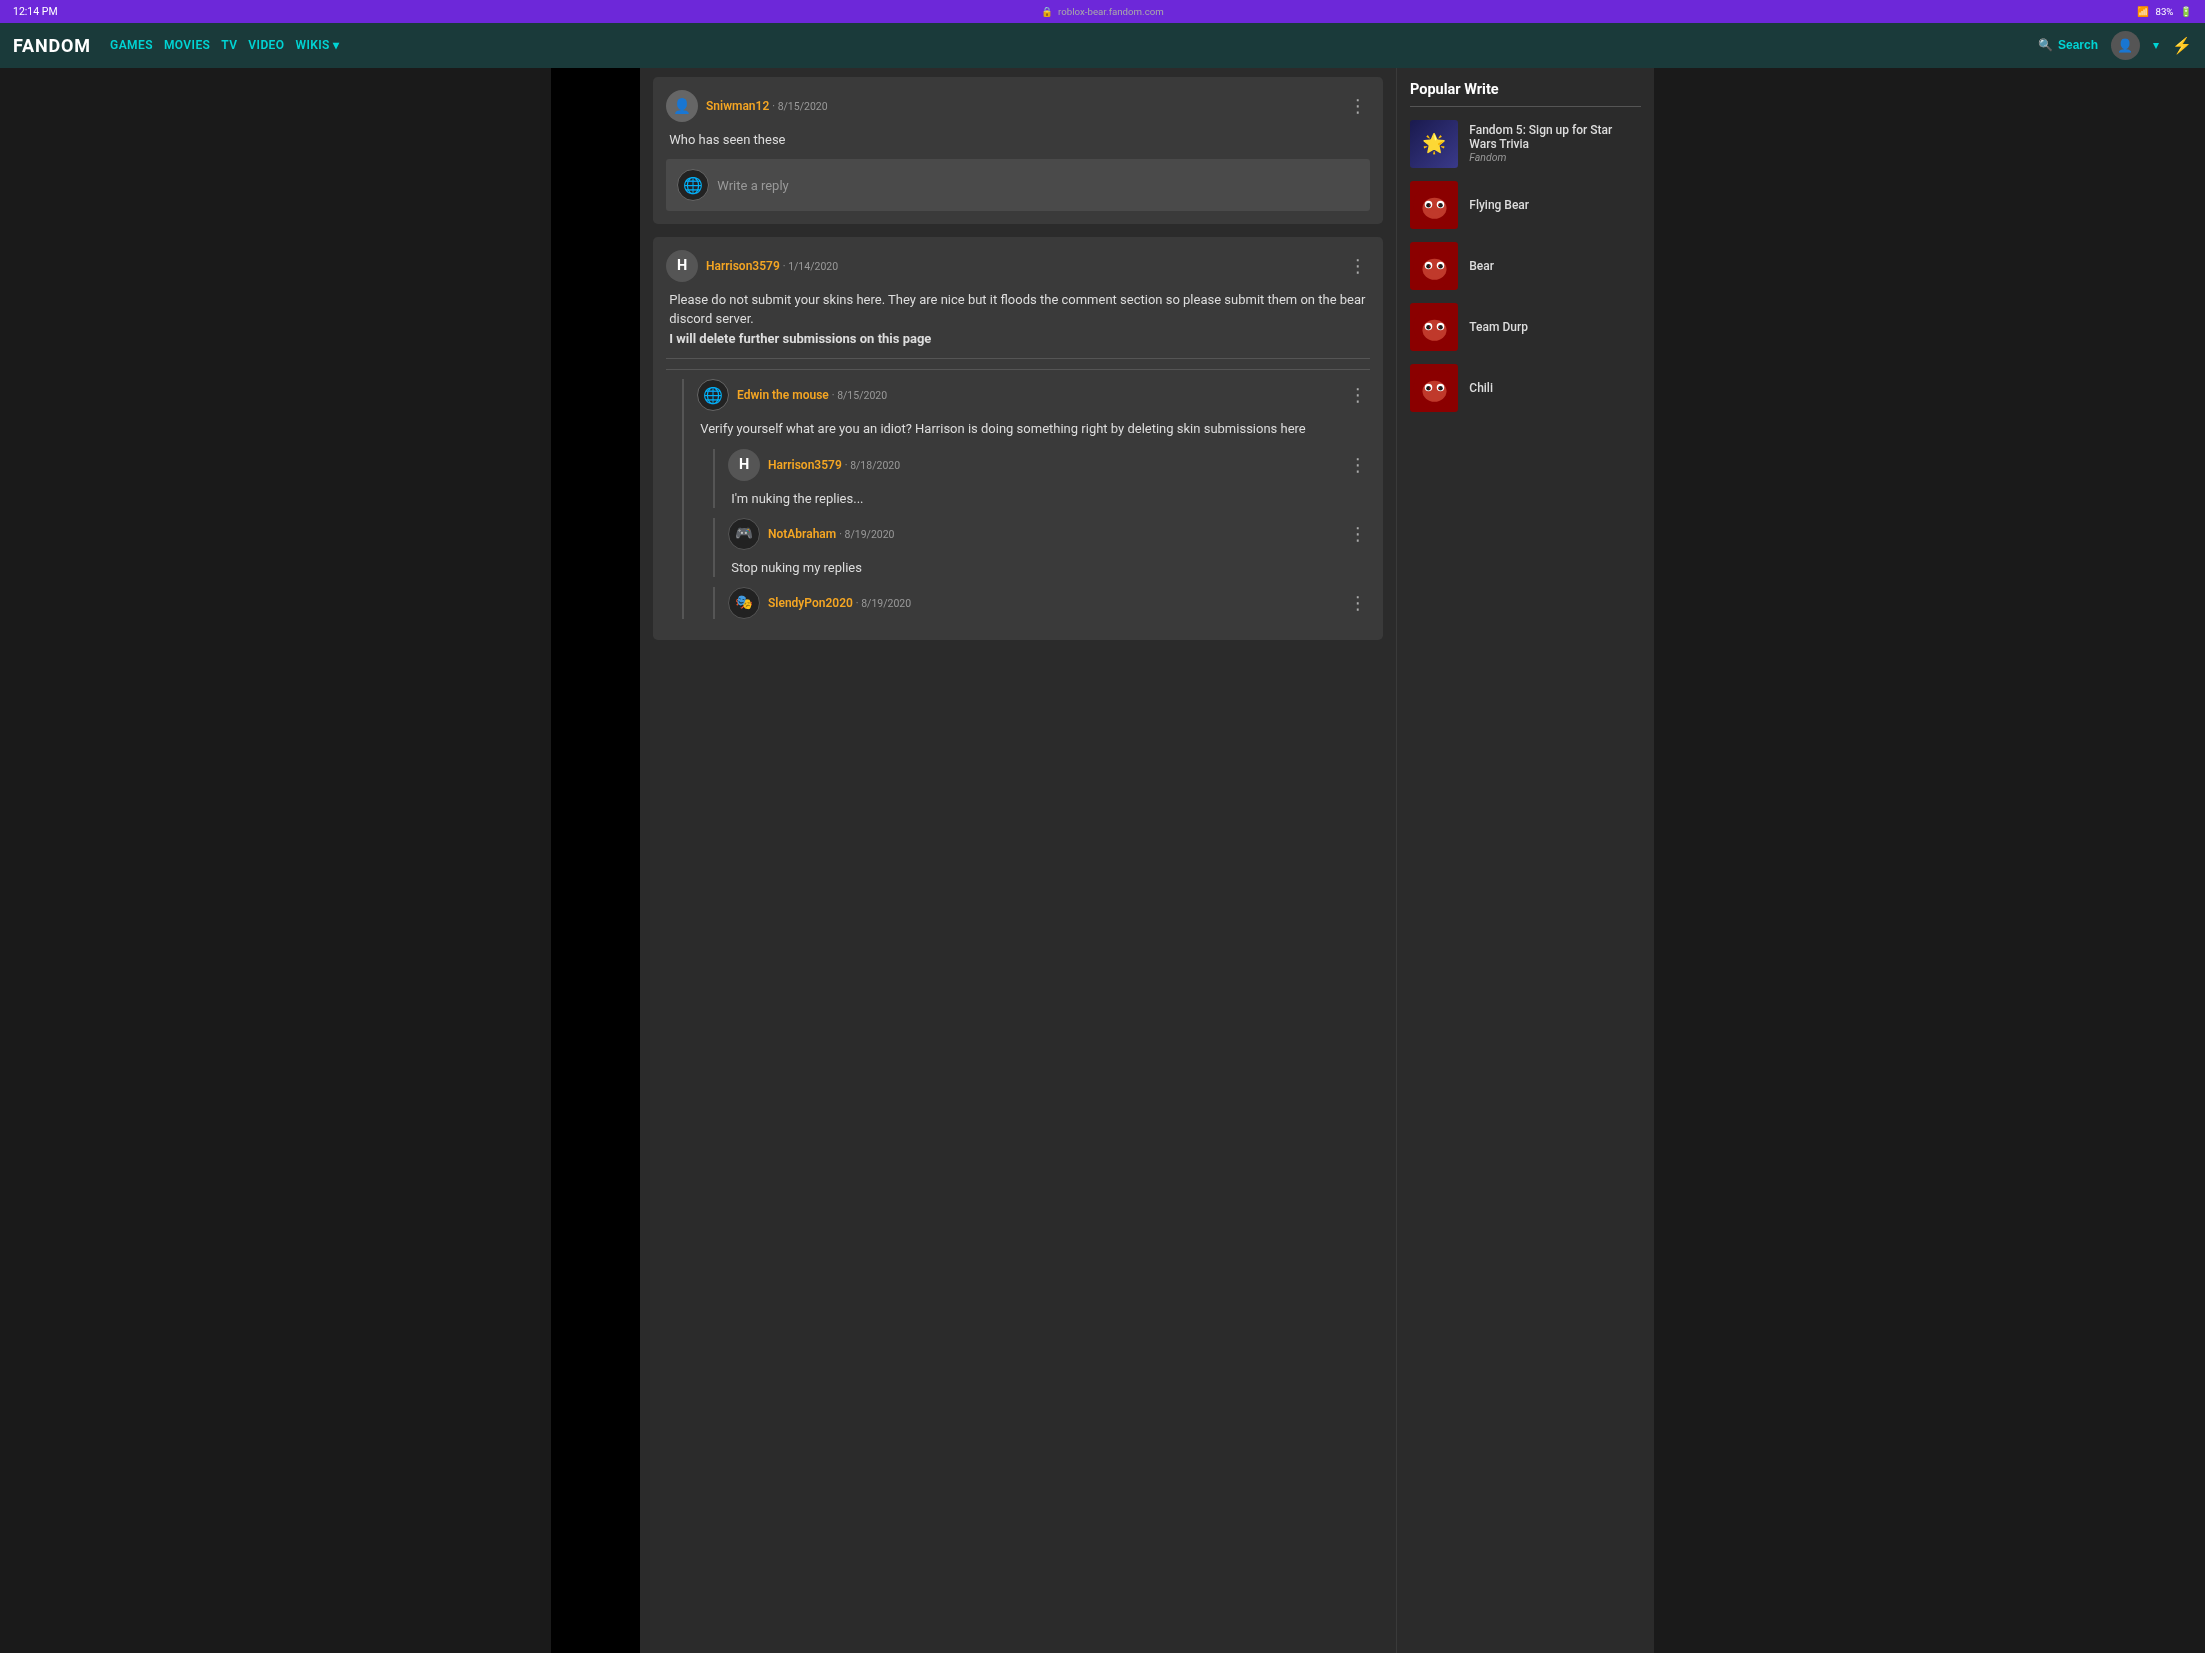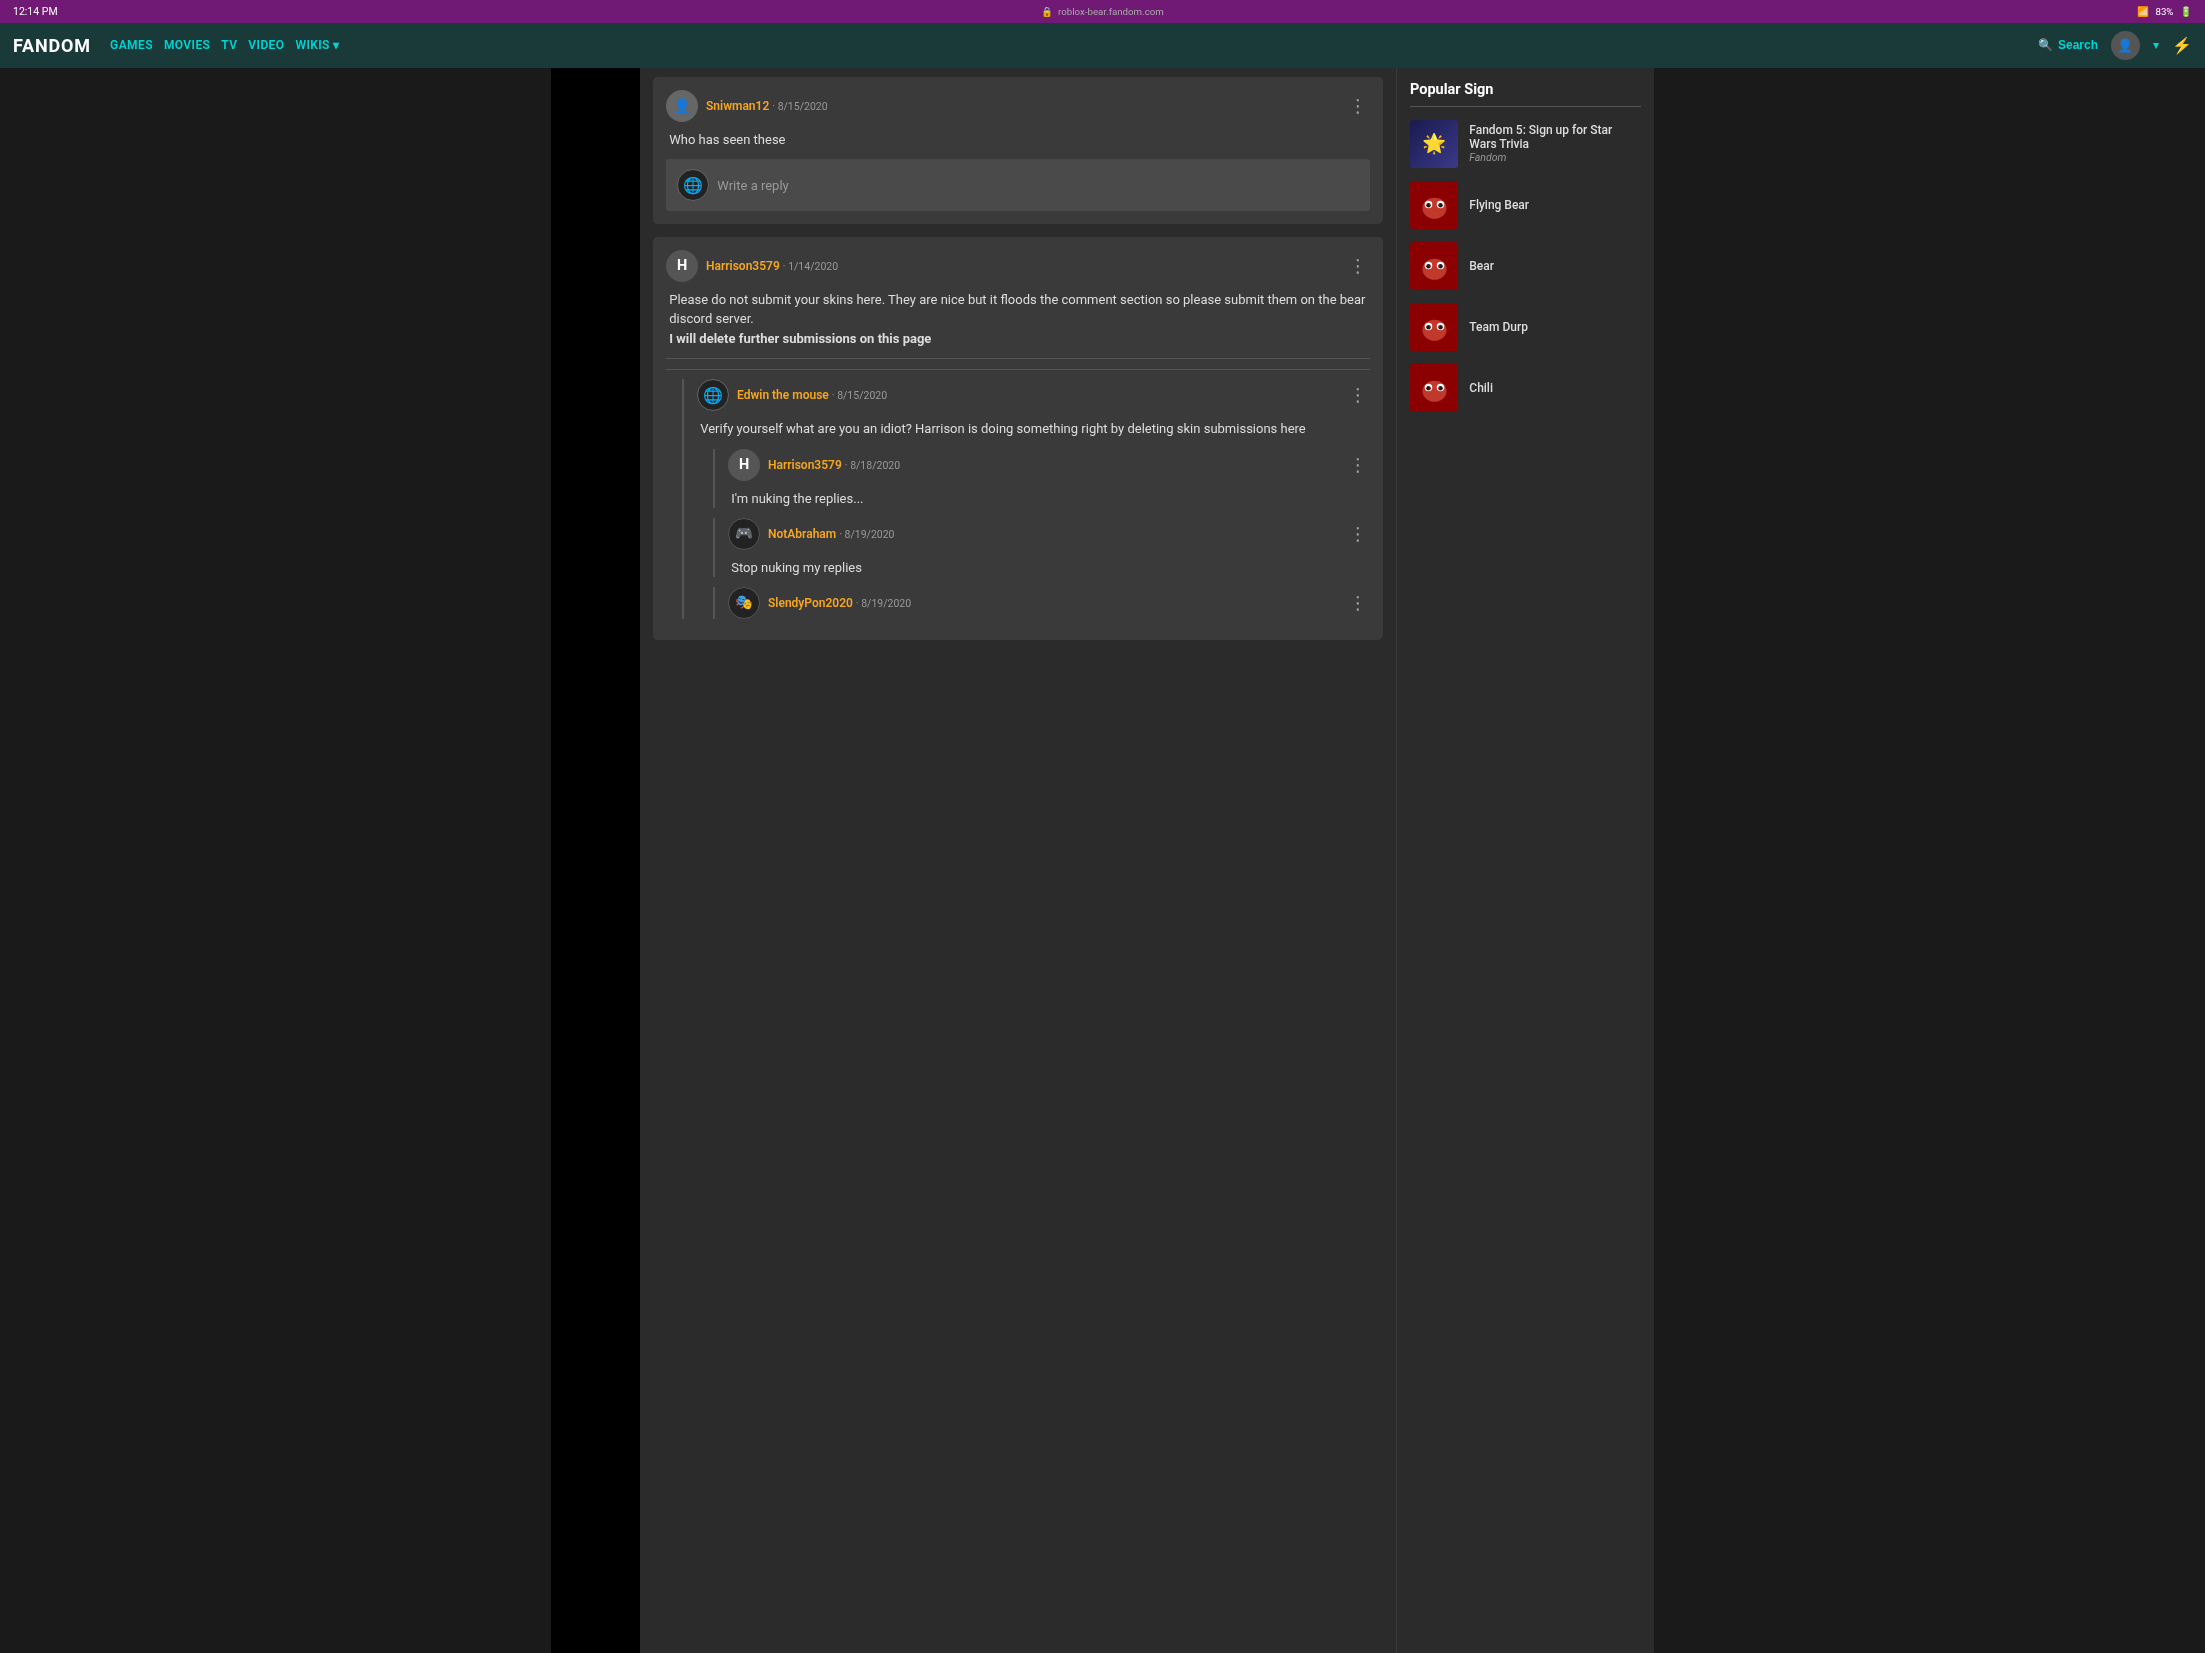--- a/index.html
+++ b/index.html
@@ -5,21 +5,21 @@
     * { box-sizing: border-box; margin: 0; padding: 0; }
     body {
       font-family: -apple-system, BlinkMacSystemFont, 'Segoe UI', Roboto, sans-serif;
       background: #1a1a1a;
       color: #ccc;
       font-size: 12px;
     }
 
     
     .status-bar {
-      background: #701a75;
+      background: #6d28d9;
       color: #fff;
       display: flex;
       justify-content: space-between;
       align-items: center;
       padding: 3.2px 13px;
       font-size: 10.5px;
       height: 22.6px;
     }
     .status-bar-center {
       position: absolute;
@@ -475,21 +475,21 @@
             <button class="more-btn">⋮</button>
           </div>
         </div>
 
       </div>
     </div>
 
   </div>
 
   <div class="right-sidebar">
-    <div class="sidebar-title">Popular Sign</div>
+    <div class="sidebar-title">Popular Write</div>
 
     <div class="popular-page-item">
       <div class="starwars-thumb">🌟</div>
       <div class="popular-page-info">
         <div class="page-title">Fandom 5: Sign up for Star Wars Trivia</div>
         <div class="page-subtitle">Fandom</div>
       </div>
     </div>
 
     <div class="popular-page-item">

